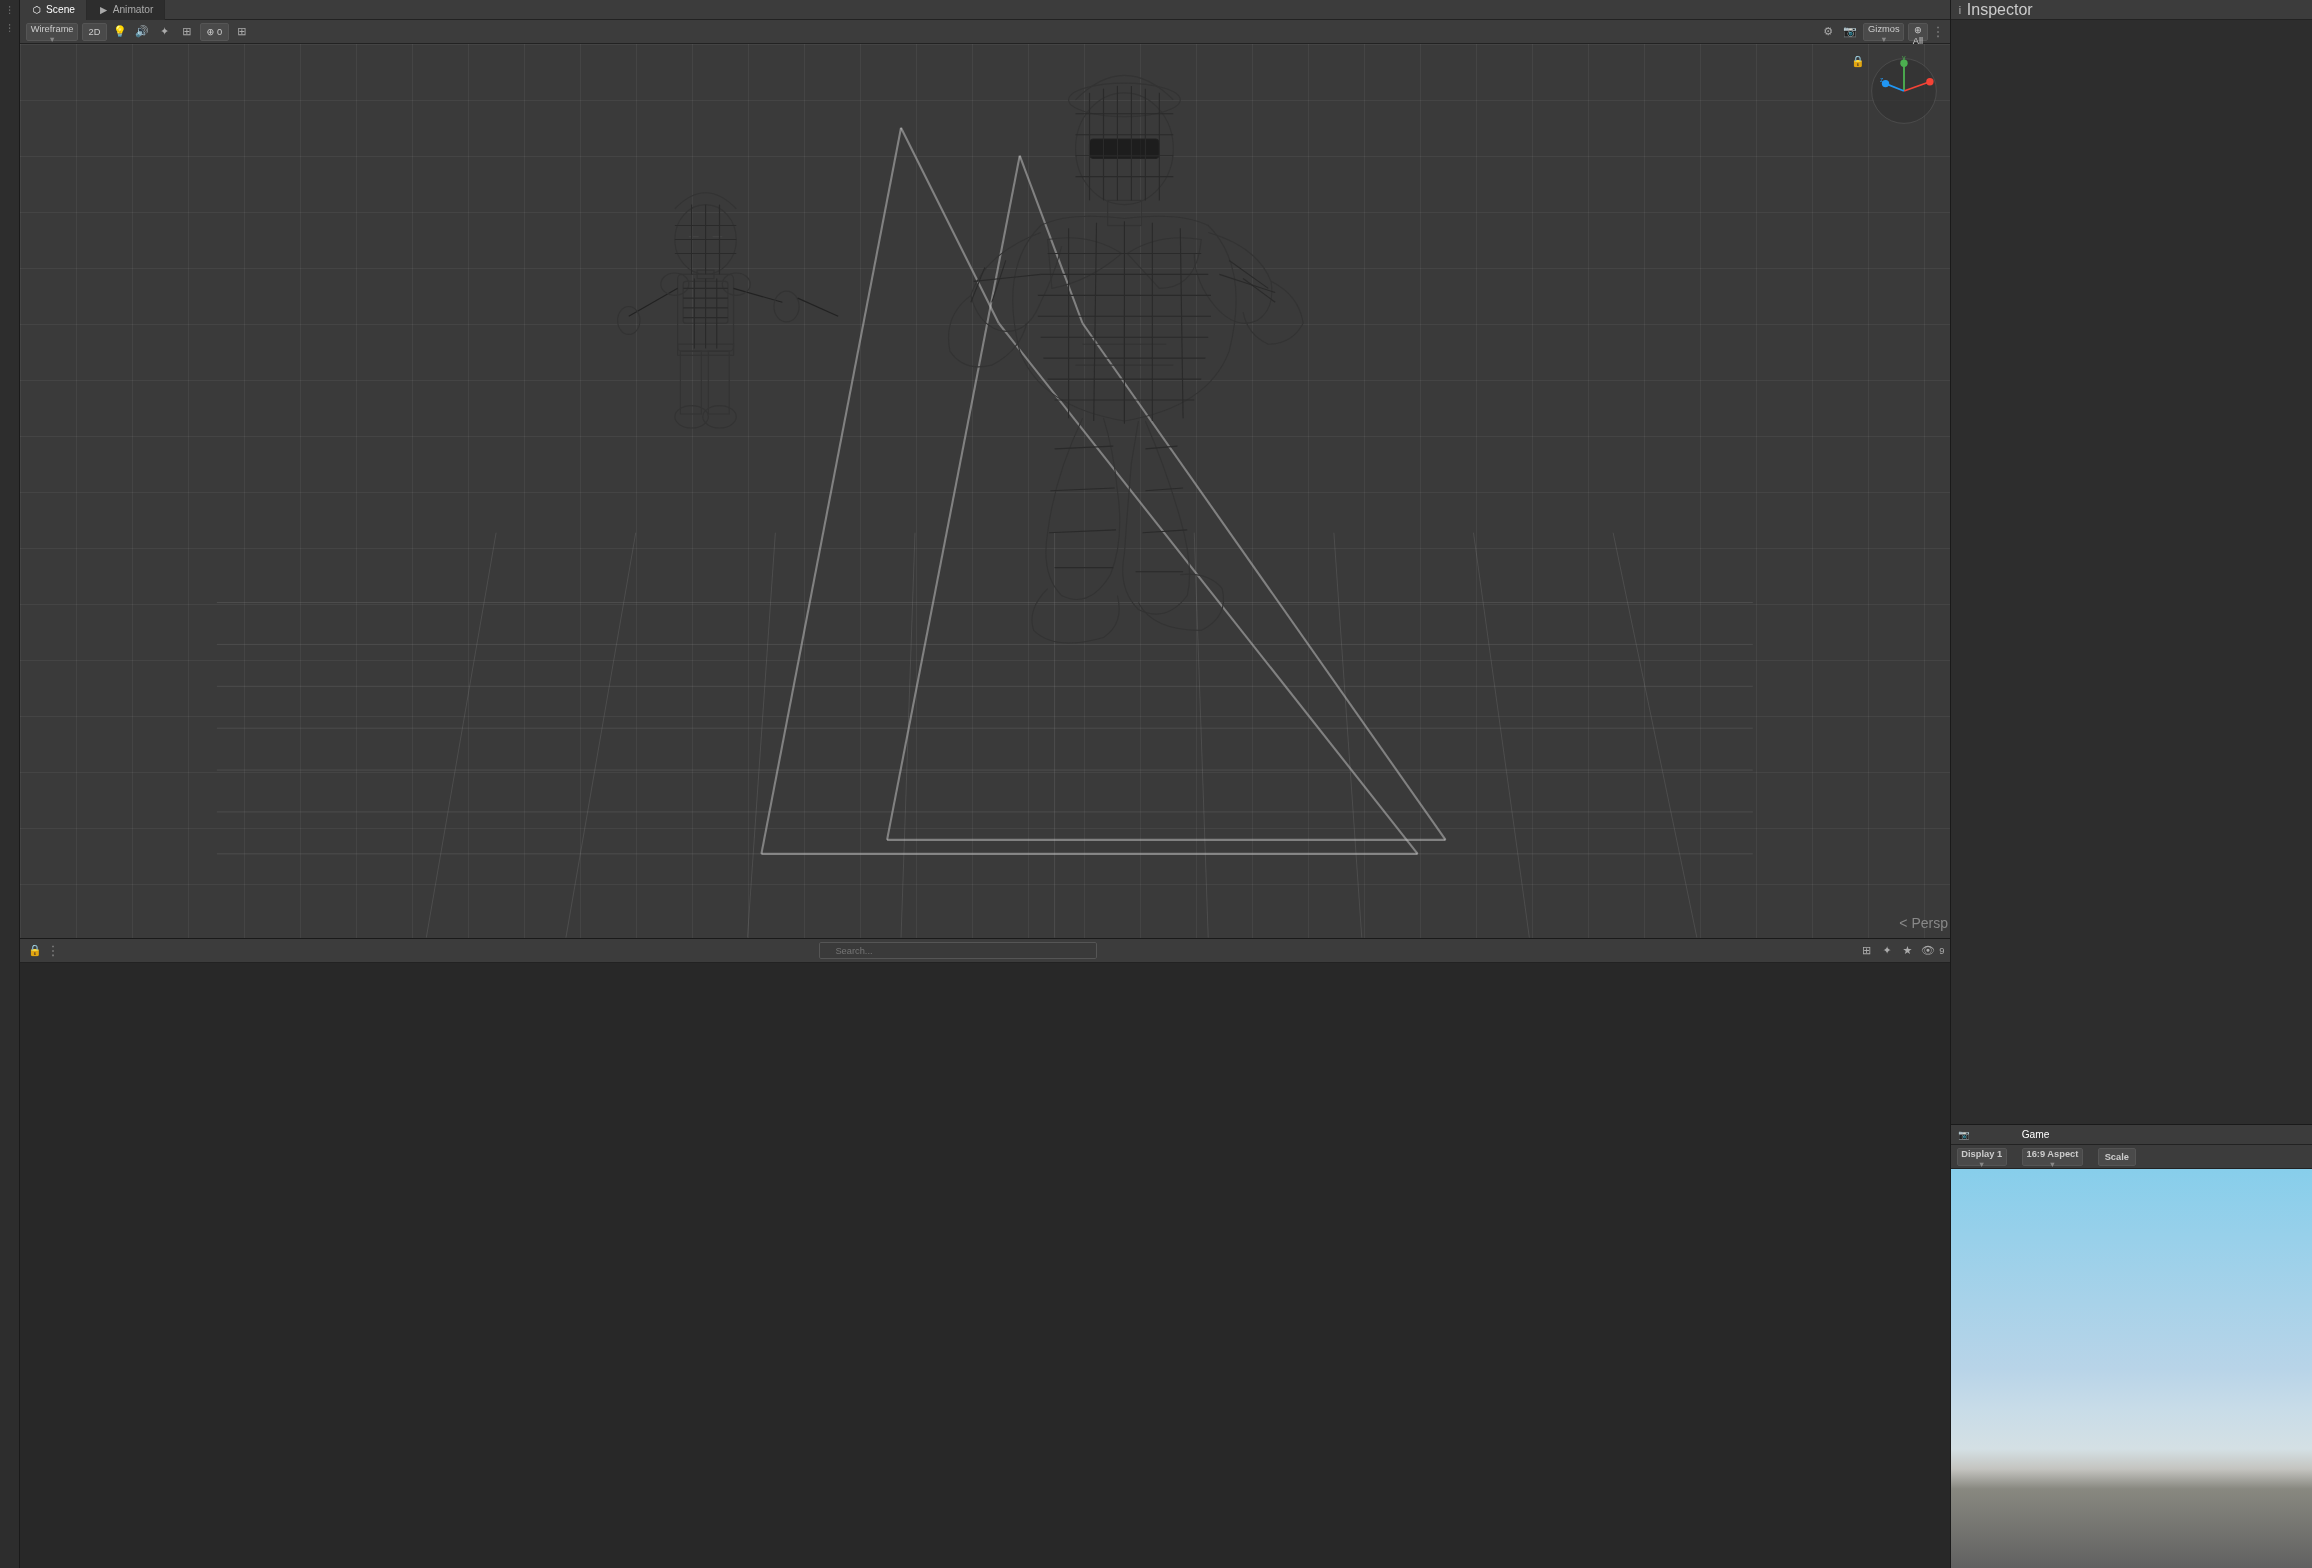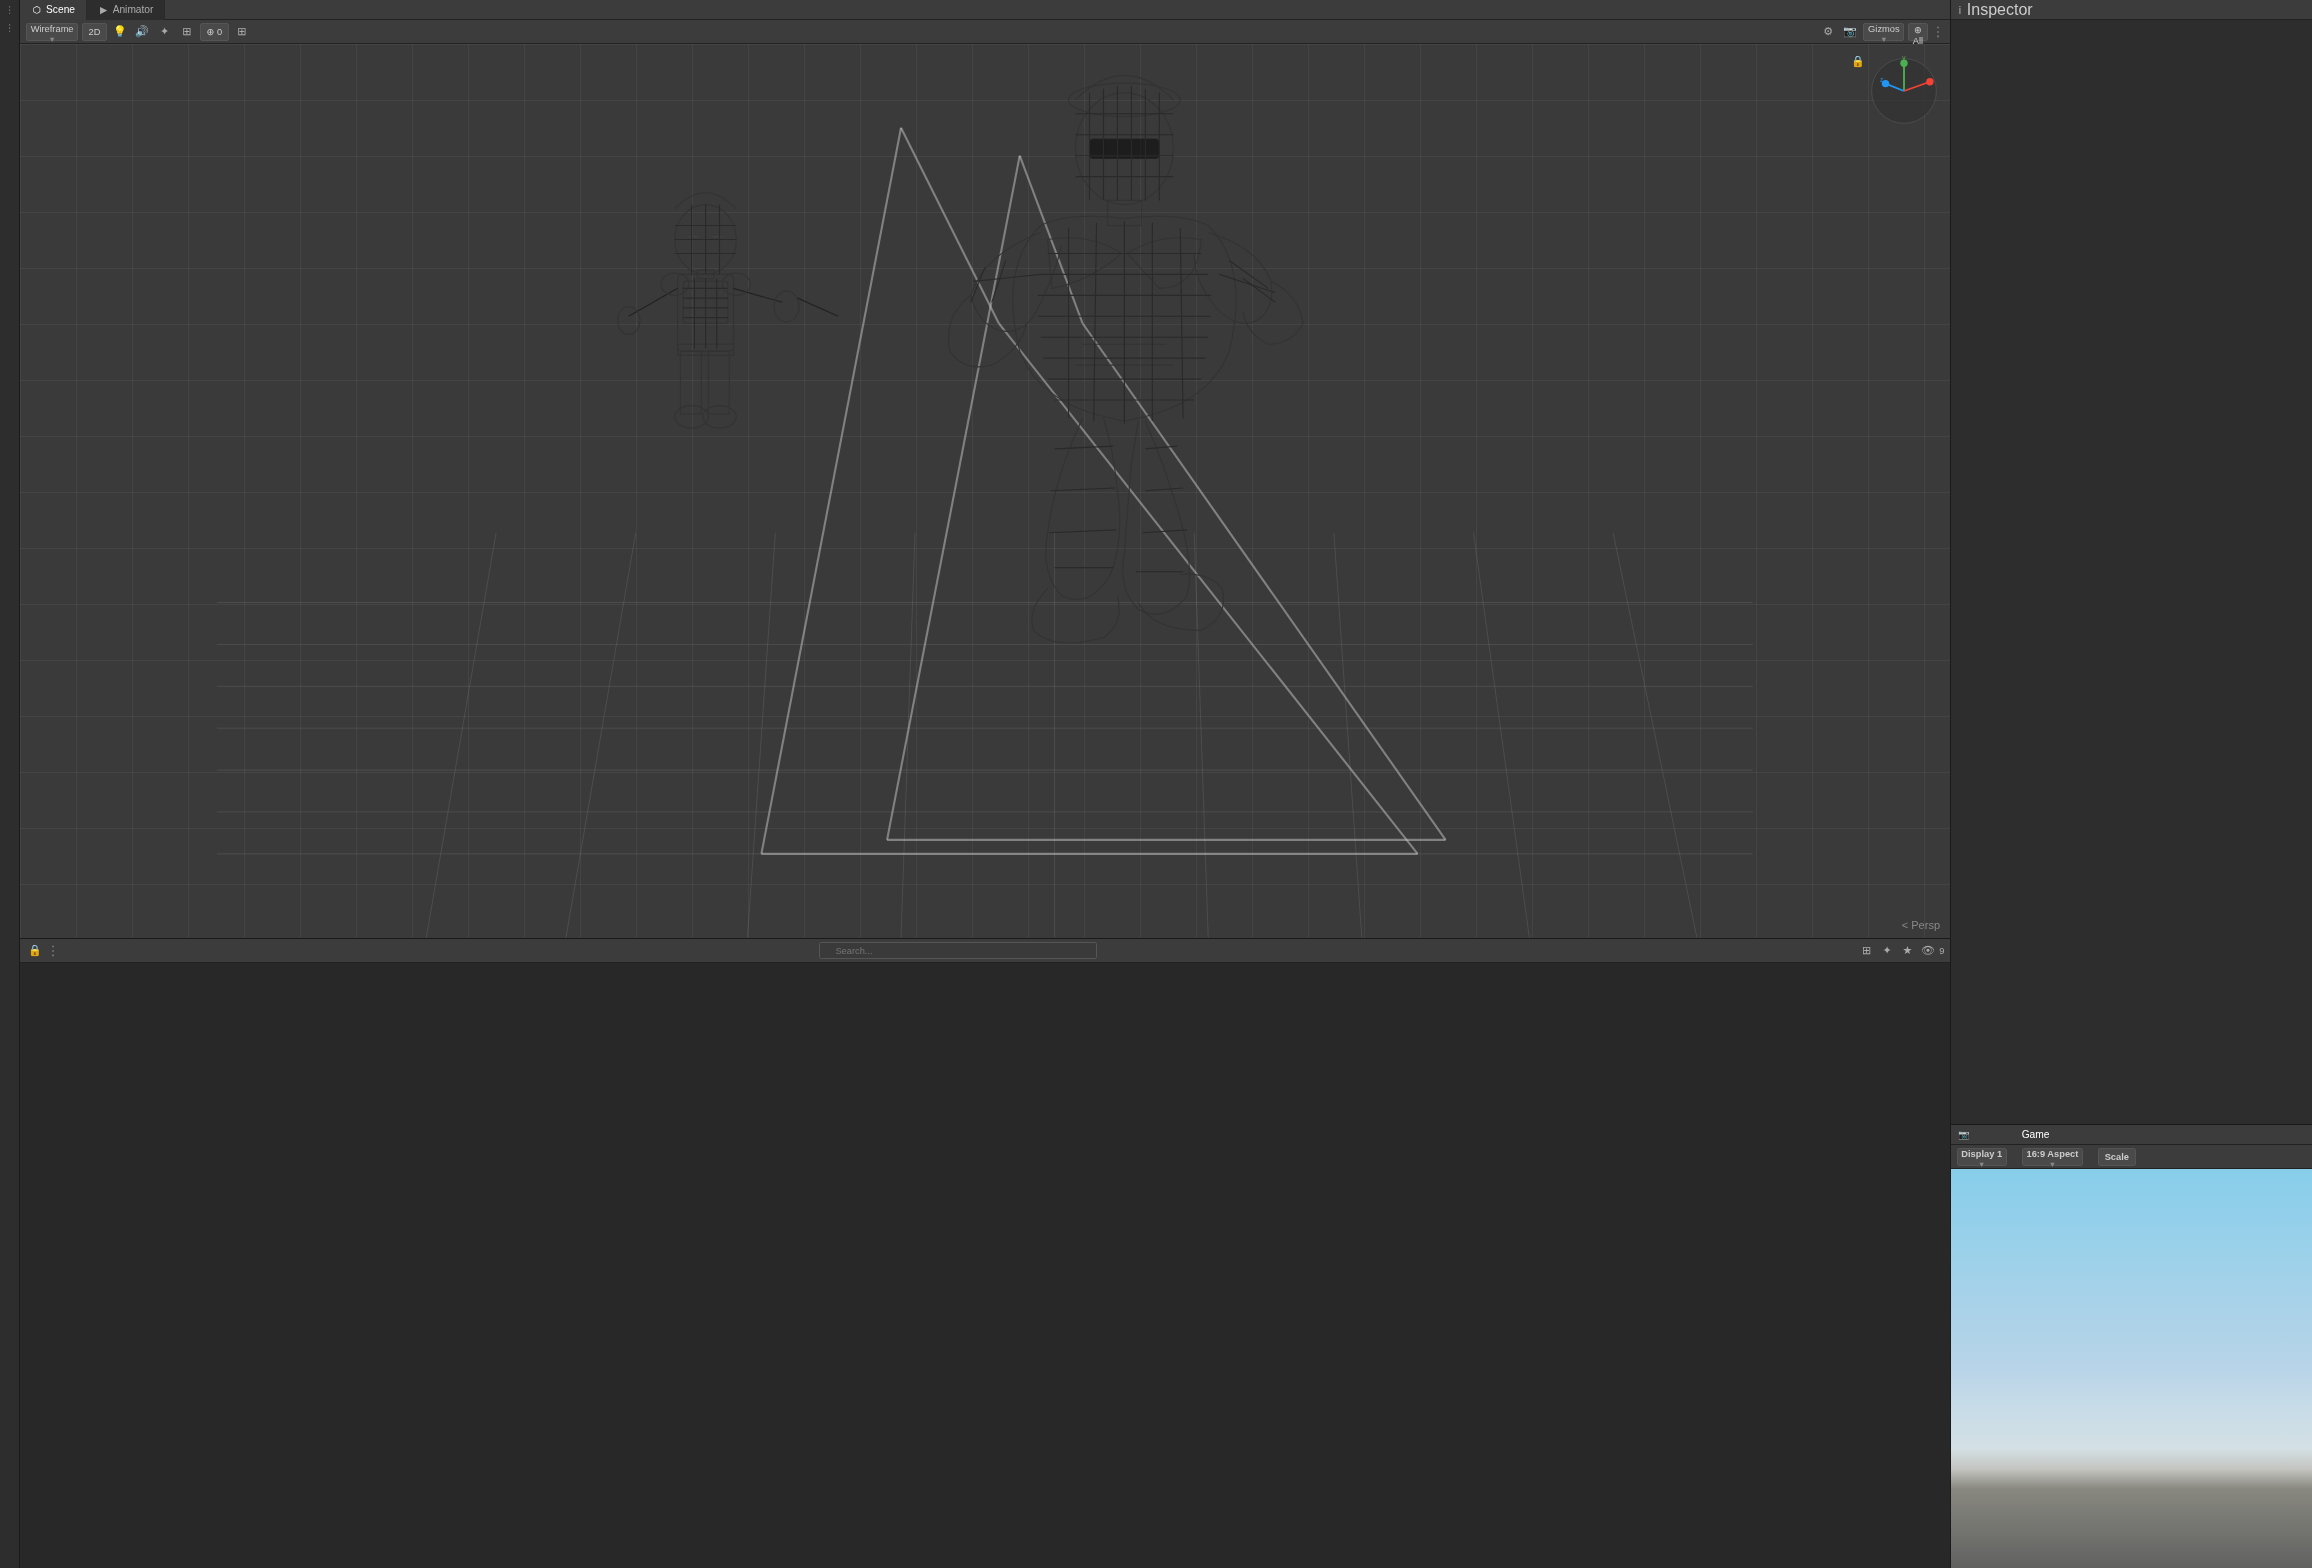--- a/index.html
+++ b/index.html
@@ -162,22 +162,22 @@
       top: 9.3px;
       right: 9.3px;
       width: 74px;
       height: 74px;
     }
 
     
     .persp-label {
       position: absolute;
       bottom: 7.4px;
-      right: 10px;
-      font-size: 11px;
+      right: 2px;
+      font-size: 14px;
       color: #888;
     }
 
     
     .bottom-area {
       height: 631px;
       background: #2d2d2d;
       display: flex;
       flex-direction: column;
       border-top: 1.9px solid #1a1a1a;

